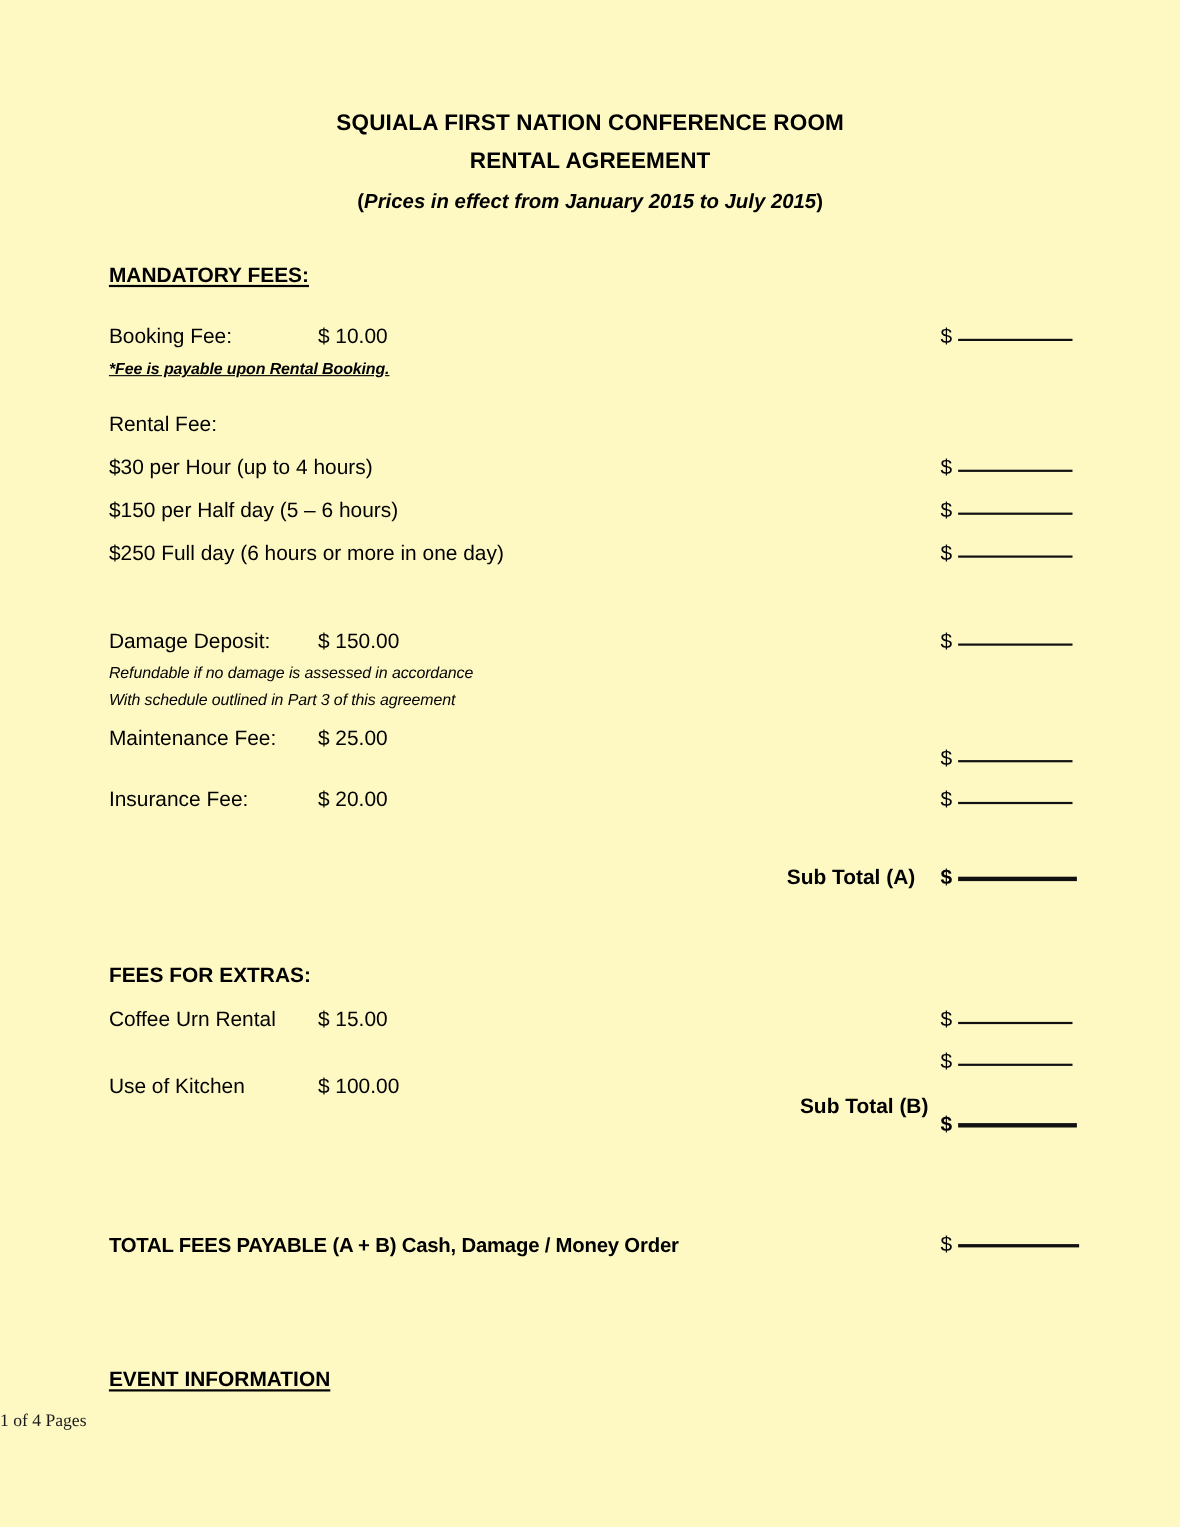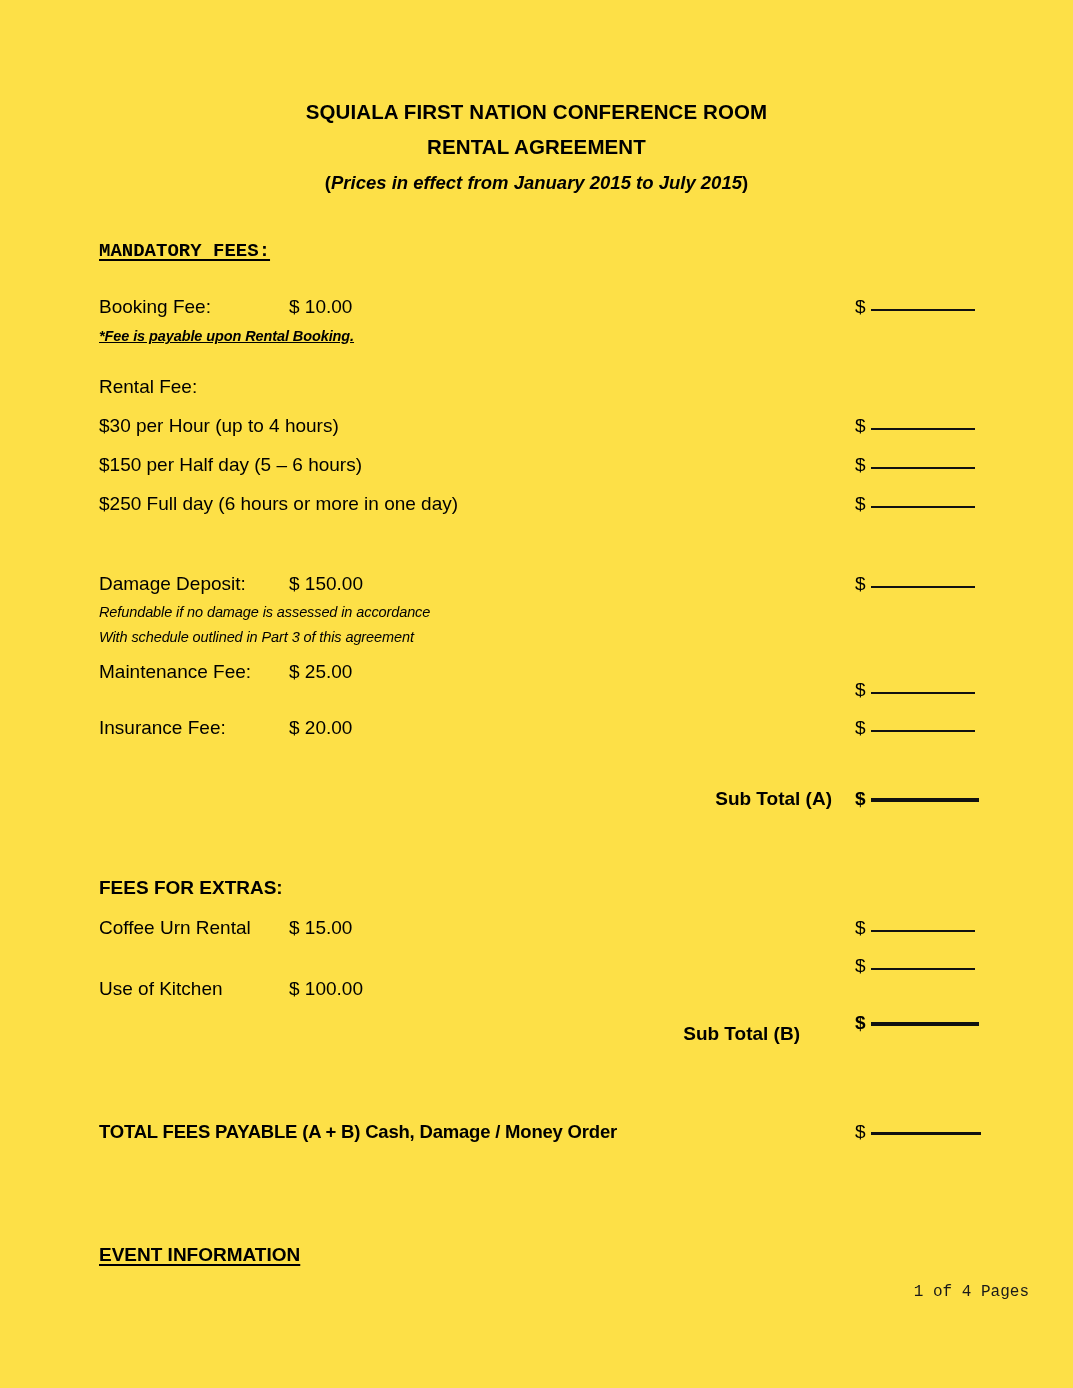--- a/index.html
+++ b/index.html
@@ -13,21 +13,21 @@
     position: relative;
     overflow: hidden;
     font-family: "Liberation Sans", sans-serif;
     color: #000000;
     -webkit-font-smoothing: antialiased;
   }
 
   .page {
     position: absolute;
     inset: 0;
-    background: #fde047;
+    background: #fef9c3;
   }
 
   
   .title-block {
     position: absolute;
     top: 94px;
     left: 0;
     width: 1073px;
     text-align: center;
   }
@@ -142,23 +142,23 @@
     white-space: nowrap;
     line-height: 24px;
     letter-spacing: -0.2px;
   }
 
   
   .page-number {
     position: absolute;
     left: 0;
     width: 1029px;
-    text-align: right;
+    text-align: left;
     font-size: 16px;
-    font-family: Liberation Mono, monospace;
+    font-family: Liberation Serif, serif;
     color: #1a1a1a;
     white-space: nowrap;
   }
 
   .watermark {
     position: absolute;
     left: 28px;
     top: 1307px;
     font-family: "DejaVu Sans Mono", monospace;
     font-size: 38px;
@@ -172,21 +172,21 @@
 <body>
 
 <div class="page">
 
   <div class="title-block">
     <div class="title-line">SQUIALA FIRST NATION CONFERENCE ROOM</div>
     <div class="title-line">RENTAL AGREEMENT</div>
     <div class="subtitle-line"><span>(</span><span class="ital">Prices in effect from January 2015 to July 2015</span><span>)</span></div>
   </div>
 
-  <div class="section-heading underlined" style="top:240px;font-family:Liberation Mono, monospace;">MANDATORY FEES:</div>
+  <div class="section-heading underlined" style="top:240px;">MANDATORY FEES:</div>
 
   <div class="row-label" style="top:295px;"><span style="display:inline-block;width:190px;">Booking Fee:</span><span class="amt">$ 10.00</span></div>
   <div class="money-blank" style="top:295px;"><span class="sign">$</span><span class="rule"></span></div>
   <div class="note bold" style="top:326px;">*Fee is payable upon Rental Booking.</div>
 
   <div class="row-label" style="top:375px;">Rental Fee:</div>
 
   <div class="row-label" style="top:414px;">$30 per Hour (up to 4 hours)</div>
   <div class="money-blank" style="top:414px;"><span class="sign">$</span><span class="rule"></span></div>
 
@@ -211,21 +211,21 @@
   <div class="money-blank bold" style="top:787px;"><span class="sign">$</span><span class="rule"></span></div>
 
   <div class="section-heading" style="top:877px;">FEES FOR EXTRAS:</div>
 
   <div class="row-label" style="top:916px;"><span style="display:inline-block;width:190px;">Coffee Urn Rental</span><span class="amt">$   15.00</span></div>
   <div class="money-blank" style="top:916px;"><span class="sign">$</span><span class="rule"></span></div>
 
   <div class="row-label" style="top:954px;"><span style="display:inline-block;width:190px;margin-top:23px;">Use of Kitchen</span><span class="amt">$ 100.00</span></div>
   <div class="money-blank" style="top:954px;"><span class="sign">$</span><span class="rule"></span></div>
 
-  <div class="subtotal-label" style="top:1022px;">Sub Total (B)</div>
+  <div class="subtotal-label" style="top:995px;padding-left:44px;">Sub Total (B)</div>
   <div class="money-blank bold" style="top:1011px;"><span class="sign">$</span><span class="rule"></span></div>
 
   <div class="total-line" style="top:1120px;">TOTAL FEES PAYABLE (A + B) Cash, Damage / Money Order</div>
   <div class="money-blank total" style="top:1120px;"><span class="sign">$</span><span class="rule"></span></div>
 
   <div class="section-heading underlined" style="top:1244px;">EVENT INFORMATION</div>
 
   <div class="page-number" style="top:1283px;">1 of 4 Pages</div>
 
 

